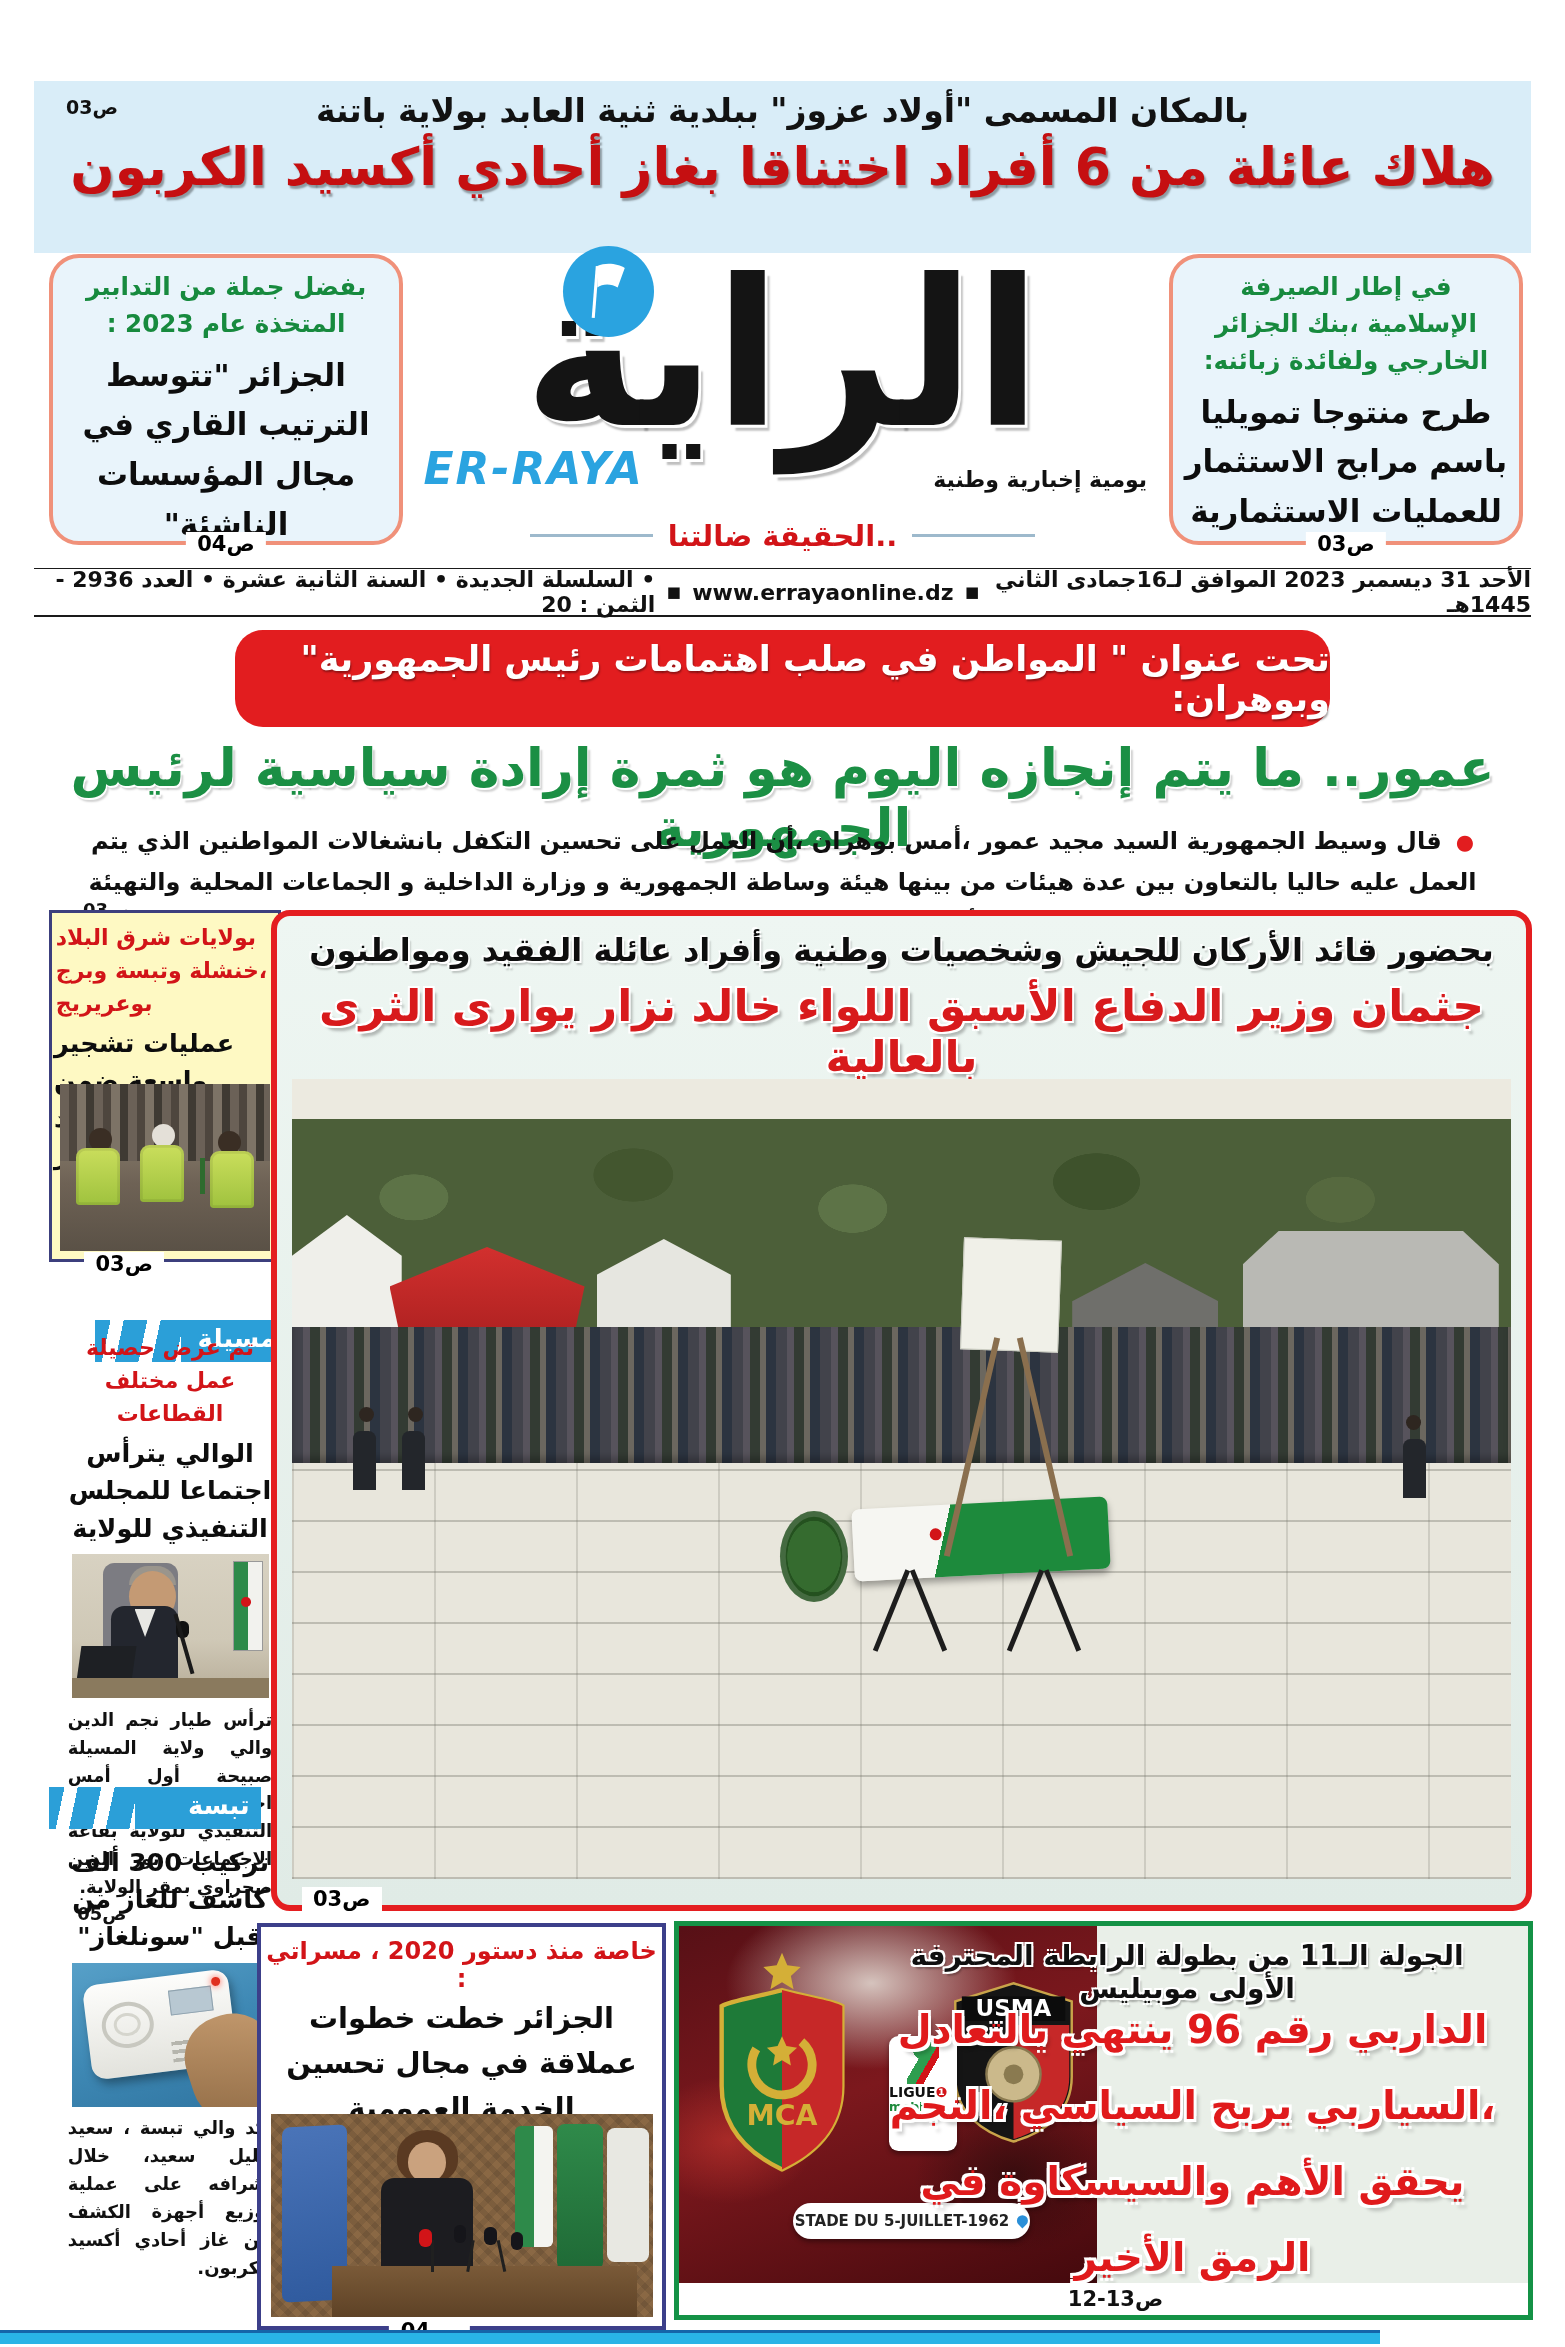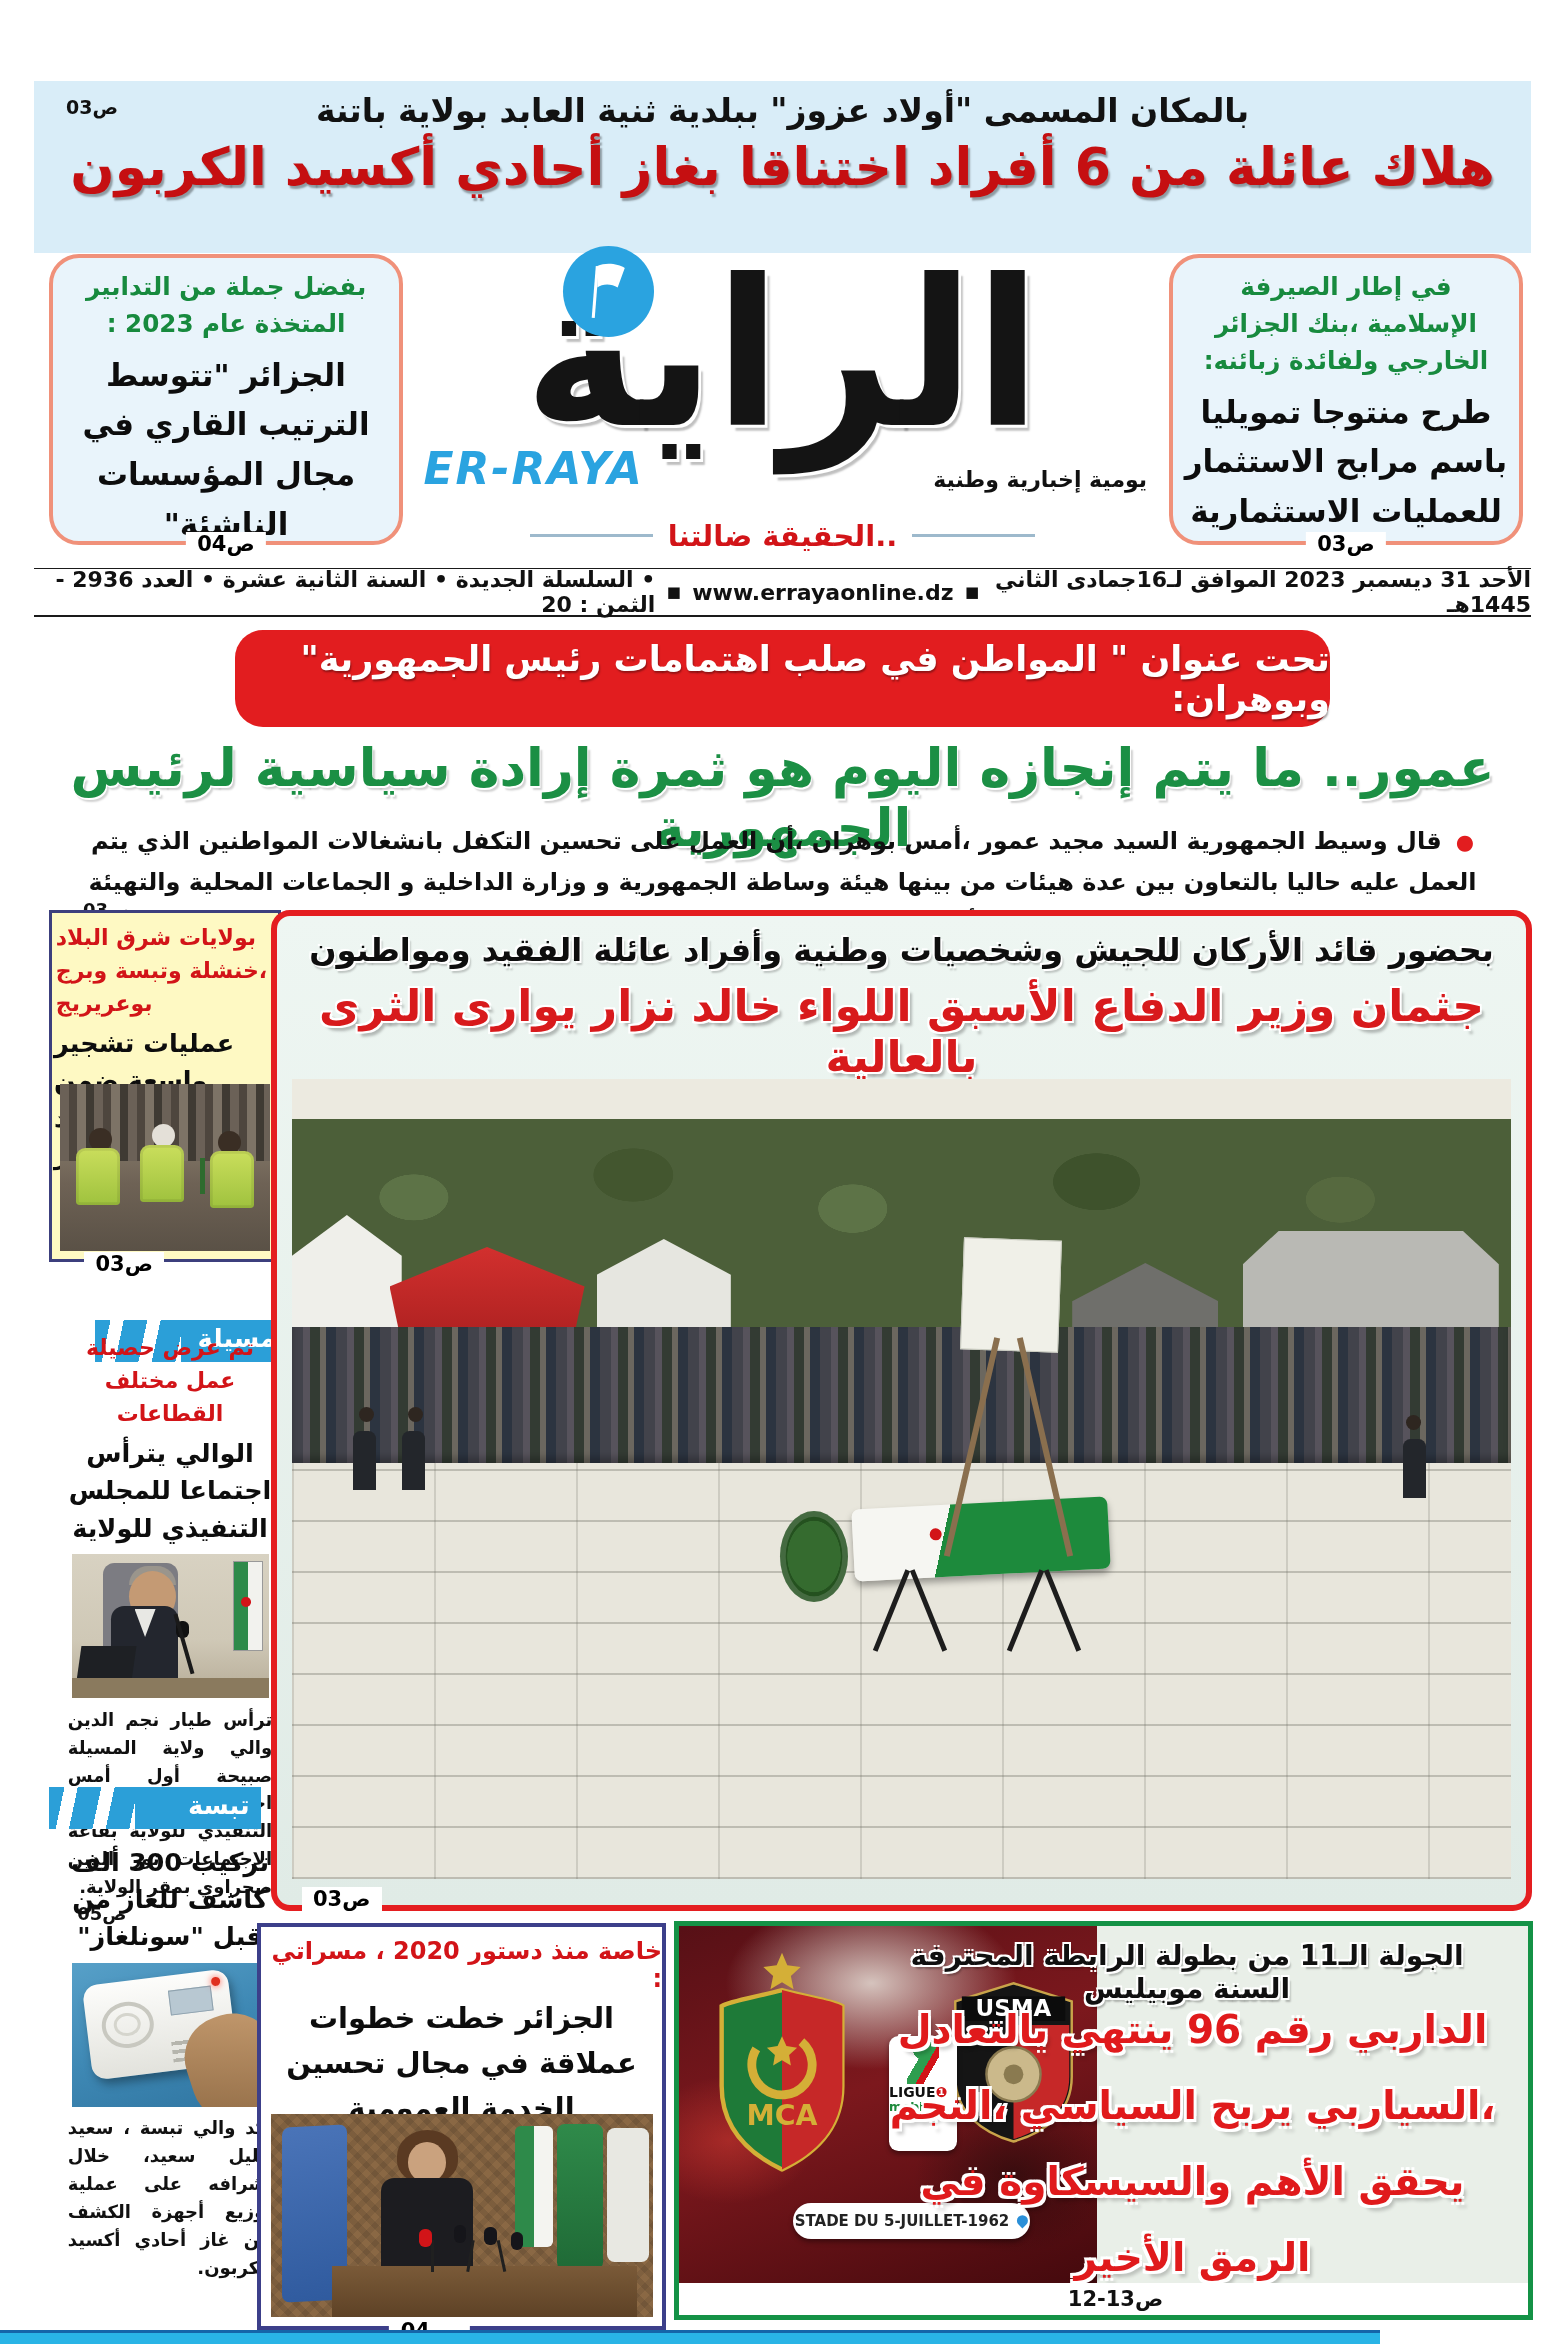--- a/index.html
+++ b/index.html
@@ -121,21 +121,21 @@
   .fcrescent { position:absolute; left:30%; top:32%; width:12.3px; height:12.3px; background:#d21418; border-radius:50%; }
   .fleg { position:absolute; width:4.7px; height:87px; background:#1d1d1d; }
   .fwreath { position:absolute; left:40%; top:54%; width:68px; height:91px; background:radial-gradient(ellipse at center,#356b2f 0 55%,#24511f 56% 100%); border-radius:50%; box-shadow:inset 0 0 0 5.7px rgba(255,255,255,0.15); }
   .fe-panel { position:absolute; left:55%; top:20%; width:8%; height:14%; background:#f0f0e8; border:1.9px solid #c8cabf; transform:rotate(2deg); }
   .fe-leg { position:absolute; width:5.7px; background:#8a6f4e; }
   .fguard { position:absolute; width:23px; height:59px; background:#23262b; border-radius:7.6px 7.6px 0 0; }
   .fghead { position:absolute; width:15px; height:15px; border-radius:50%; background:#2e2620; }
 
   
   .bstory { position:absolute; left:257px; top:1923px; width:409px; height:407px; border:4.7px solid #3c3f8a; background:#fff; text-align:center; }
-  .b-kicker { color:#d21418; font-size:24px; font-weight:bold; margin-top:9.5px;text-align:right; }
+  .b-kicker { color:#d21418; font-size:24px; font-weight:bold; margin-top:9.5px; }
   .b-headline { color:#0d0d0d; font-size:29px; font-weight:bold; line-height:1.55; margin-top:3.8px; padding:0 5.7px; }
   .bstory .photo { position:absolute; left:9.5px; right:9.5px; bottom:9.5px; height:203px; }
   .bstory .page-chip { bottom:-17px; left:42%; }
 
   .p5 { background:#8a6844; background-image:repeating-linear-gradient(45deg, rgba(0,0,0,0.10) 0 5.7px, transparent 5.7px 12.3px), repeating-linear-gradient(-45deg, rgba(0,0,0,0.08) 0 5.7px, transparent 5.7px 12.3px); }
   .p5 .flag-b { position:absolute; left:3%; top:6%; width:17%; height:86%; background:linear-gradient(170deg,#4a74b8,#2f5a9e); border-radius:7.6px; transform:skewY(-3deg); }
   .p5 .flag-g { position:absolute; right:13%; top:5%; width:12%; height:72%; background:linear-gradient(#2f8a4a,#1f6a36); border-radius:7.6px; }
   .p5 .flag-w { position:absolute; right:1%; top:7%; width:11%; height:66%; background:#e8e8e2; border-radius:7.6px; }
   .p5 .flag-a { position:absolute; right:26%; top:6%; width:10%; height:60%; background:linear-gradient(90deg,#2e8a4a 50%,#f4f4f0 50%); border-radius:5.7px; }
   .p5 .hair { position:absolute; left:33%; top:8%; width:16%; height:26%; background:#5a3a22; border-radius:50% 50% 42% 42%; }
@@ -371,21 +371,21 @@
       <div class="ligue-card">
         <div class="ligue-fig"></div>
         <div class="ligue-txt"><span>LIGUE</span><span class="ligue-num">❶</span></div>
         <div class="mobilis-txt">mobilis</div>
       </div>
       <div class="stade-pill">
         <span>STADE DU 5-JUILLET-1962</span>
         <span class="pin-dot"></span>
       </div>
     </div>
-    <div class="sp-kicker">الجولة الـ11 من بطولة الرابطة المحترفة السنة موبيليس</div>
+    <div class="sp-kicker">الجولة الـ11 من بطولة الرابطة المحترفة الأولى موبيليس</div>
     <div class="sp-headline">الداربي رقم 96 ينتهي بالتعادل ،السياربي يربح السياسي ،النجم يحقق الأهم والسيسكاوة في الرمق الأخير</div>
     <div class="sp-band">
       <span>ص13-12</span>
     </div>
   </div>
 
   <div class="bottom-bar"></div>
 
 </div>
 

